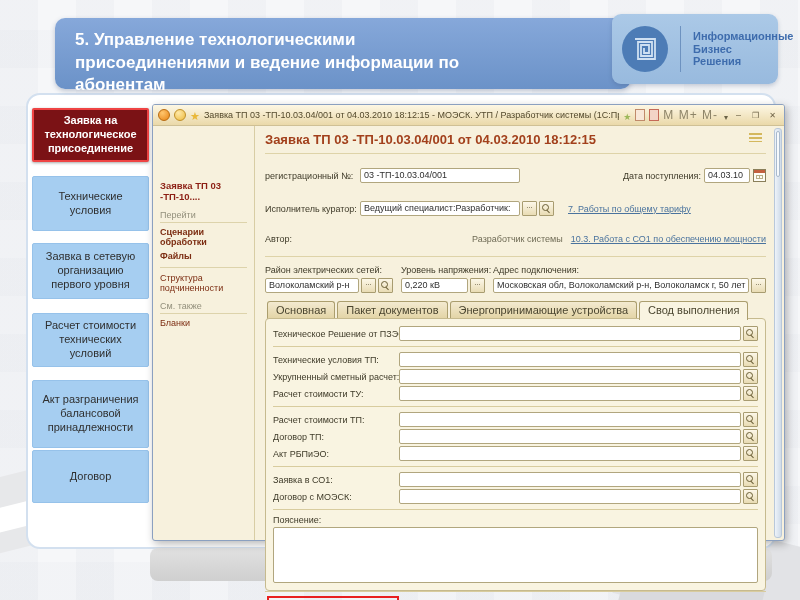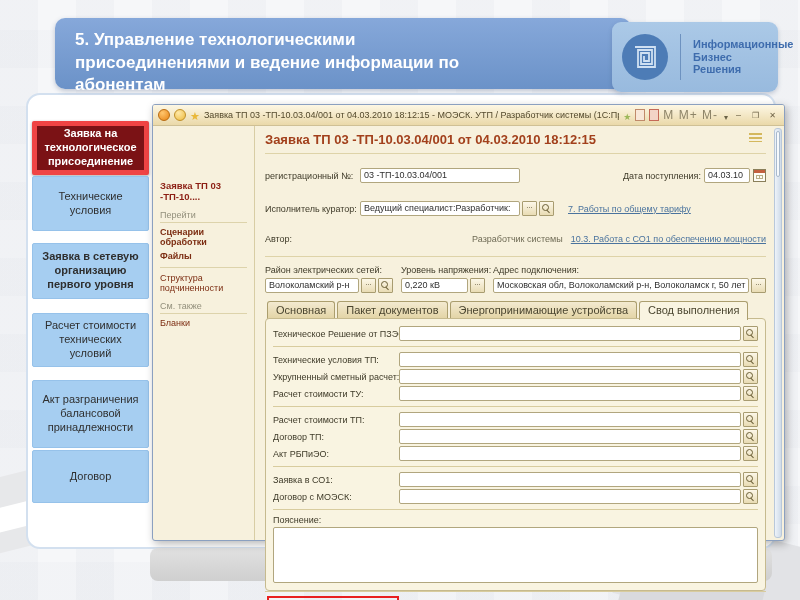--- a/index.html
+++ b/index.html
@@ -19,34 +19,34 @@
 
   .card{position:absolute;left:26px;top:93px;width:746px;height:452px;background:#ffffff;
     border:2px solid #d3e0ef;border-radius:14px;z-index:1;}
 
   .title-box{position:absolute;left:55px;top:18px;width:536px;height:60px;z-index:3;
     background:linear-gradient(#86a8da,#6b92c8);border-radius:10px;
     box-shadow:0 2px 5px rgba(60,80,120,.3);
     padding:11px 20px 0 20px;color:#fff;font-size:17px;font-weight:bold;line-height:1.33;
     white-space:pre-line;overflow:visible;}
 
-  .logo-box{position:absolute;left:612px;top:22px;width:166px;height:70px;z-index:3;
+  .logo-box{position:absolute;left:612px;top:14px;width:166px;height:70px;z-index:3;
     background:linear-gradient(#abc9e7,#98bade);border-radius:9px;
     box-shadow:0 2px 4px rgba(60,80,120,.25);
     display:flex;align-items:center;padding:0 10px;gap:12px;box-sizing:border-box;}
   .logo-circle{width:46px;height:46px;border-radius:50%;background:#4d7cb6;flex-shrink:0;
     display:flex;align-items:center;justify-content:center;}
   .logo-sep{width:1px;height:46px;background:#6d92c0;flex-shrink:0;}
   .logo-text{color:#3e6cad;font-weight:bold;font-size:11px;line-height:1.15;}
 
   .flow-box{position:absolute;left:32px;width:117px;z-index:3;display:flex;align-items:center;
     justify-content:center;text-align:center;font-size:11px;line-height:1.25;padding:4px 5px;
     box-sizing:border-box;border-radius:2px;}
-  .flow-red{background:#7b1215;color:#fff;font-weight:bold;border:5px solid #ef4444;
-    box-shadow:0 1px 3px rgba(0,0,0,.35);margin-top:13px;}
+  .flow-red{background:#7b1215;color:#fff;font-weight:bold;border:2px solid #ef4444;
+    box-shadow:0 1px 3px rgba(0,0,0,.35);}
   .flow-blue{background:#a6cef1;color:#2f2f2f;border:1px solid #96c2ea;}
 
   
   .app{position:absolute;left:152px;top:104px;width:633px;height:437px;z-index:4;
     border:1px solid #8ba0c0;border-radius:3px;background:#f7f1dd;
     box-shadow:2px 3px 8px rgba(0,0,0,.28);display:flex;flex-direction:column;box-sizing:border-box;}
   .tb{height:20px;flex-shrink:0;display:flex;align-items:center;gap:4px;padding:0 5px;
     background:linear-gradient(#fdf7e4,#ead9a9);border-bottom:1px solid #cfc095;border-radius:2px 2px 0 0;}
   .tb-round{width:12px;height:12px;border-radius:50%;flex-shrink:0;cursor:pointer;}
   .tb-orange{background:radial-gradient(circle at 35% 30%,#ffc66e,#e88414);border:1px solid #b86a10;box-sizing:border-box;}
@@ -172,21 +172,21 @@
   <div class="logo-sep"></div>
   <div class="logo-text">
     <div>Информационные</div>
     <div>Бизнес</div>
     <div>Решения</div>
   </div>
 </div>
 
 <div class="flow-box flow-red" style="top:108px;height:54px;">Заявка на технологическое присоединение</div>
 <div class="flow-box flow-blue" style="top:176px;height:55px;">Технические условия</div>
-<div class="flow-box flow-blue" style="top:243px;height:56px;font-weight:bold;">Заявка в сетевую организацию первого уровня</div>
+<div class="flow-box flow-blue" style="top:243px;height:56px;">Заявка в сетевую организацию первого уровня</div>
 <div class="flow-box flow-blue" style="top:313px;height:54px;">Расчет стоимости технических условий</div>
 <div class="flow-box flow-blue" style="top:380px;height:68px;">Акт разграничения балансовой принадлежности</div>
 <div class="flow-box flow-blue" style="top:450px;height:53px;">Договор</div>
 
 <div class="app">
   <div class="tb">
     <span class="tb-round tb-orange"></span>
     <span class="tb-round tb-yellow"></span>
     <span class="tb-star"></span>
     <span class="tb-title">Заявка ТП 03 -ТП-10.03.04/001 от 04.03.2010 18:12:15 - МОЭСК. УТП / Разработчик системы (1С:Предприятие)</span>

